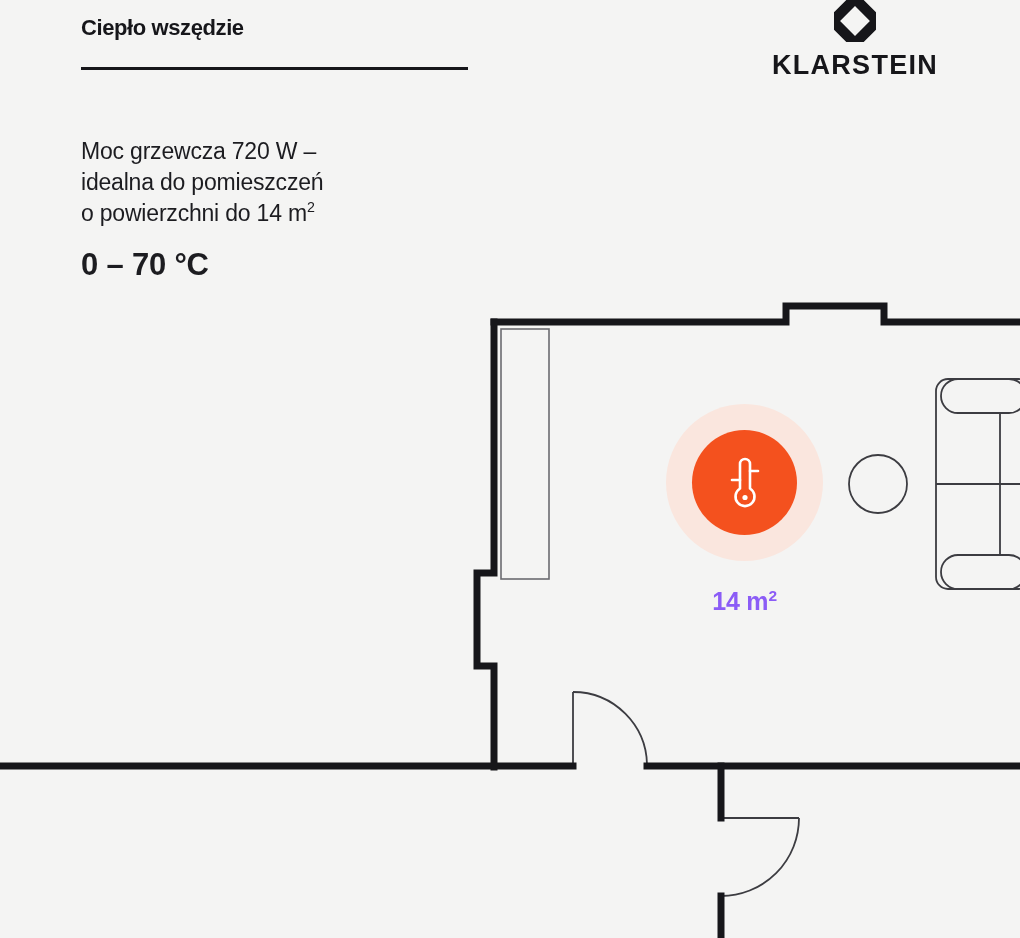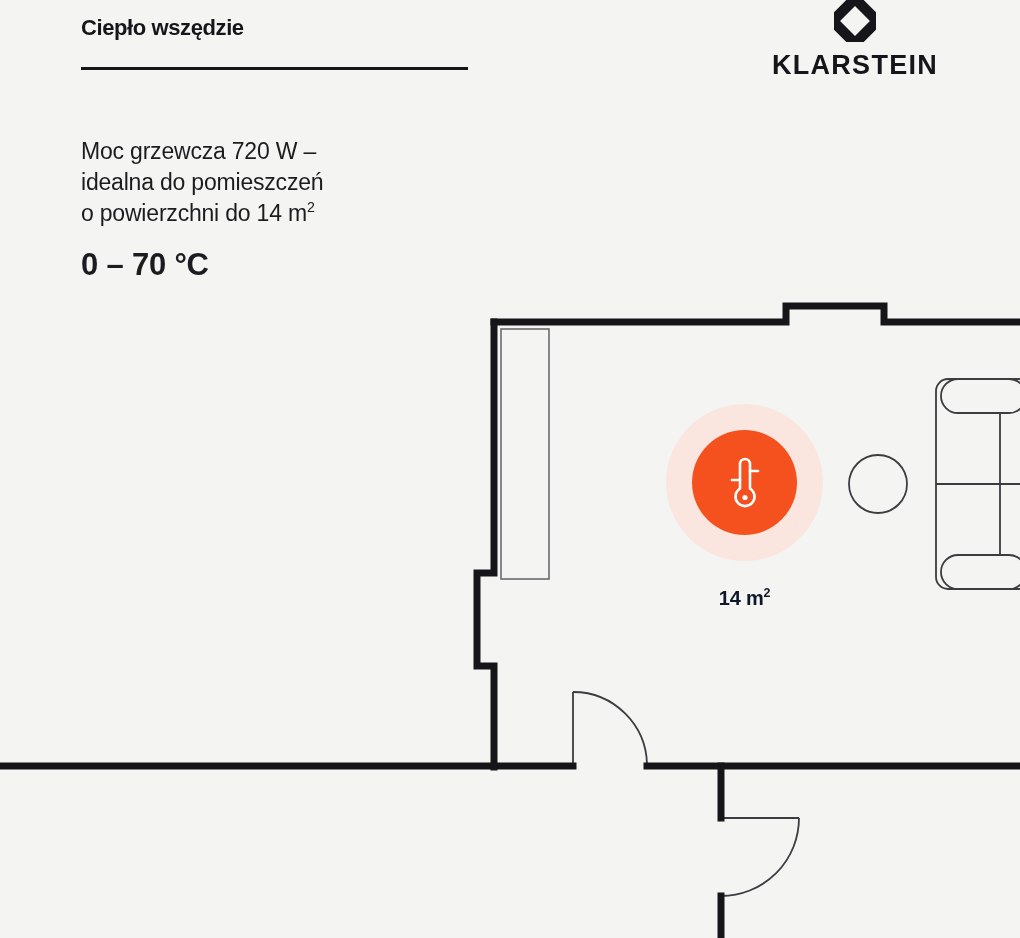--- a/index.html
+++ b/index.html
@@ -120,23 +120,23 @@
     left: 50%;
     top: 50%;
     transform: translate(-50%, -50%);
   }
   .area-label {
     position: absolute;
     left: 648px;
     top: 587px;
     width: 193px;
     text-align: center;
-    font-size: 20px;
-    font-weight: 700;
-    color: #0f172a;
+    font-size: 25px;
+    font-weight: 700;
+    color: #8b5cf6;
     letter-spacing: -0.2px;
     white-space: nowrap;
   }
   sup { font-size: 0.62em; vertical-align: super; line-height: 0; }
 </style>
 </head>
 <body>
 
 <div id="page">
 

